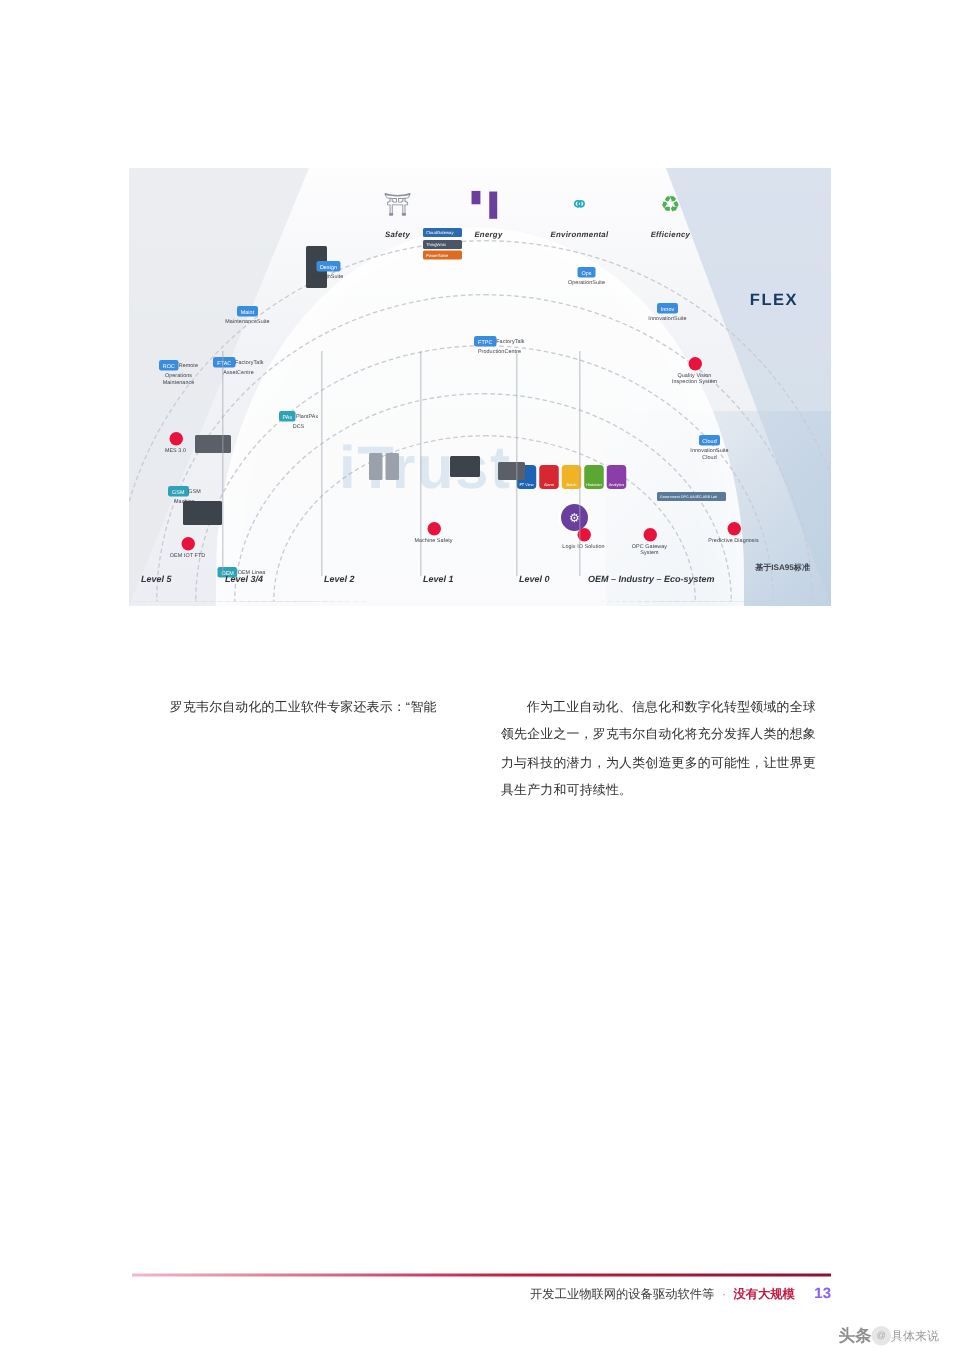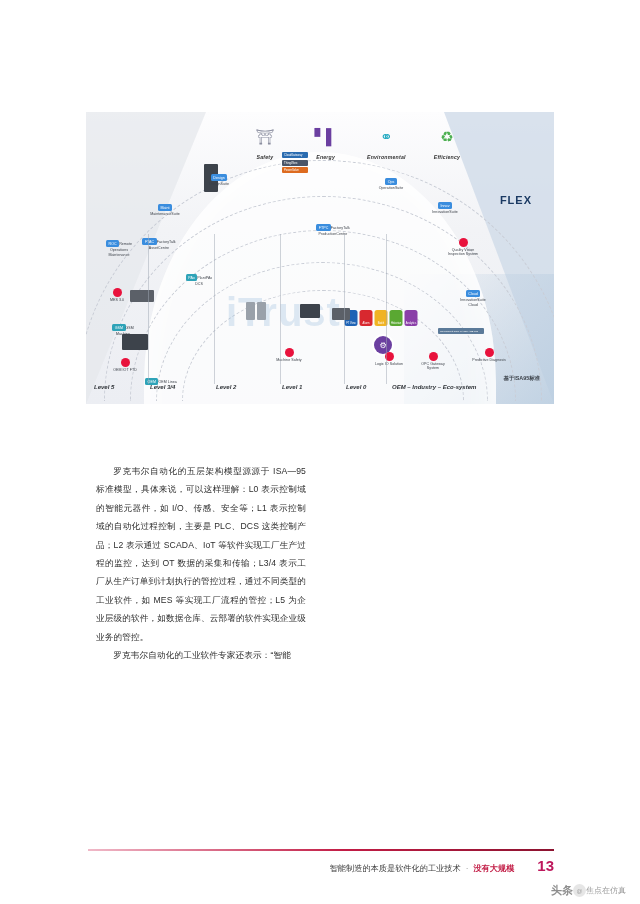--- a/index.html
+++ b/index.html
@@ -297,24 +297,24 @@
     gap: 5px;
     font-size: 8.2px;
     color: #3b3b3b;
   }
   .footer .sep { color: #9a9a9a; }
   .footer .section {
     color: #c21c45;
     font-weight: 700;
   }
   .footer .pageno {
-    color: #be185d;
-    font-weight: 700;
-    font-size: 15px;
-    margin-left: 18px;
+    color: #8b5cf6;
+    font-weight: 700;
+    font-size: 10px;
+    margin-left: 8px;
   }
 
   
   .toutiao {
     position: absolute;
     right: 14px; bottom: 6px;
     display: flex;
     align-items: center;
     gap: 0;
     opacity: .62;
@@ -455,34 +455,34 @@
       <span class="lv" style="left:130px;">Level 2</span>
       <span class="lv" style="left:196px;">Level 1</span>
       <span class="lv" style="left:260px;">Level 0</span>
       <span class="lv" style="left:306px;">OEM – Industry – Eco-system</span>
     </div>
   </div>
 
 
   <div class="columns">
     <div class="col">
-      <p>罗克韦尔自动化的五层架构模型源源于 ISA—95 标准模型，具体来说，可以这样理解：L0 表示控制域的智能元器件，如 I/O、传感、安全等；L1 表示控制域的自动化过程控制，主要是 PLC、DCS 这类控制产品；L2 表示通过 SCADA、IoT 等软件实现工厂生产过程的监控，达到 OT 数据的采集和传输；L3/4 表示工厂从生产订单到计划执行的管控过程，通过不同类型的工业软件，如 MES 等实现工厂流程的管控；L5 为企业层级的软件，如数据仓库、云部署的软件实现企业级业务的管控。</p>
       <p>罗克韦尔自动化的工业软件专家还表示：“智能</p>
     </div>
     <div class="col">
+      <p>作为工业自动化、信息化和数字化转型领域的全球领先企业之一，罗克韦尔自动化将充分发挥人类的想象力与科技的潜力，为人类创造更多的可能性，让世界更具生产力和可持续性。</p>
     </div>
   </div>
 
   <div class="footer-rule"></div>
   <div class="footer">
-    <span>智能制造的本质是软件化的工业技术</span>
+    <span>开发工业物联网的设备驱动软件等</span>
     <span class="sep">·</span>
     <span class="section">没有大规模</span>
     <span class="pageno">13</span>
   </div>
 
   <div class="toutiao">
     <span class="tt">头条</span>
     <span class="avatar">@</span>
-    <span class="handle">焦点在仿真</span>
+    <span class="handle">具体来说</span>
   </div>
 
 </div>
 
 </body></html>

